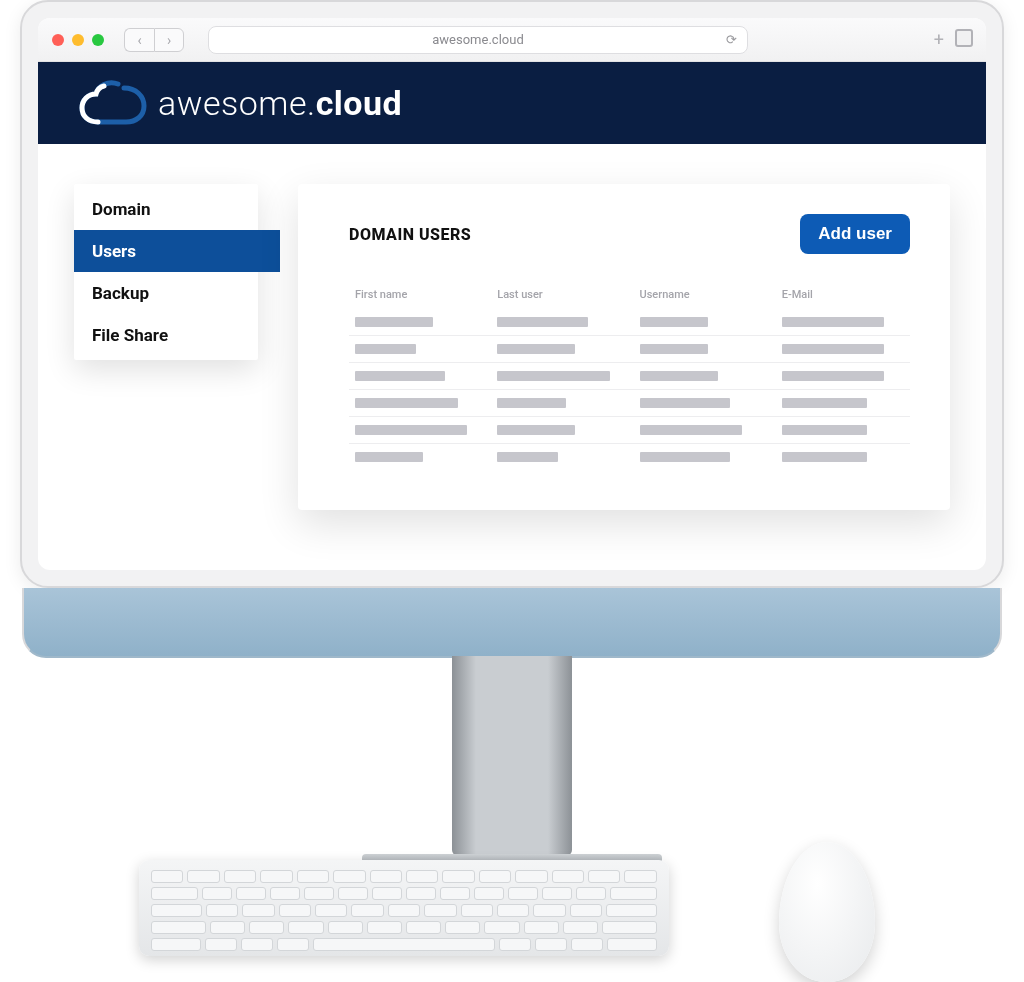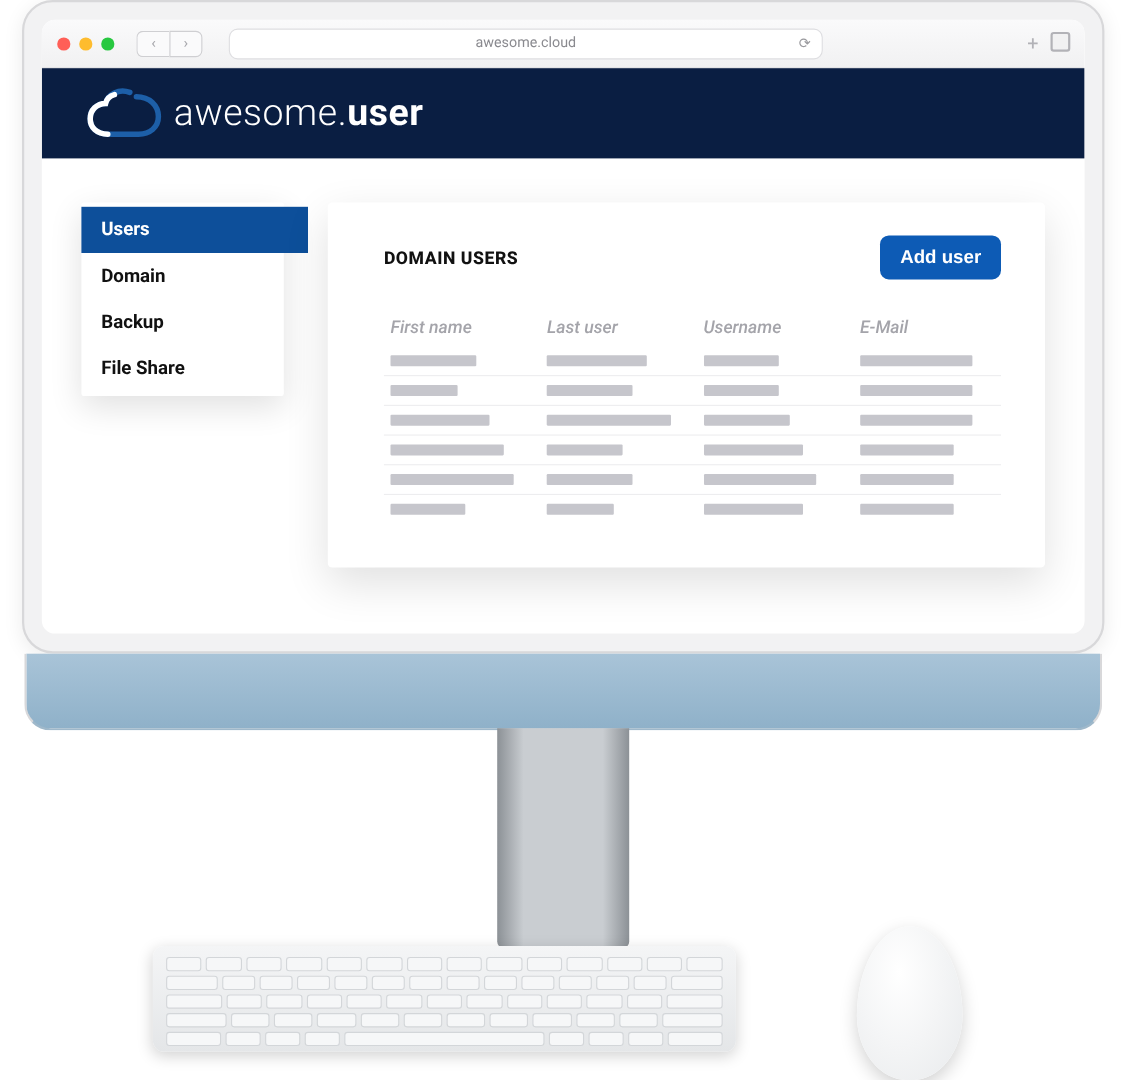--- a/index.html
+++ b/index.html
@@ -134,21 +134,21 @@
     cursor:pointer;
   }
 
   .table { width:100%; }
   .thead, .trow {
     display:grid;
     grid-template-columns: 1fr 1fr 1fr 1fr;
     gap: 20px;
     padding: 8px 6px;
   }
-  .thead .th { color:#a4a4aa; font-size:16px; font-weight:500;font-style:italic;}
+  .thead .th { color:#a4a4aa; font-size:11px; font-weight:500;}
   .trow { border-bottom:1px solid #ededef; }
   .trow:last-child { border-bottom:none; }
   .skel {
     height:10px;
     background:#c6c6cc;
     border-radius:1px;
   }
   .skel.w1{width:64%;} .skel.w2{width:74%;} .skel.w3{width:56%;} .skel.w4{width:84%;}
   .skel.w5{width:50%;} .skel.w6{width:92%;} .skel.w7{width:70%;}
 
@@ -239,30 +239,30 @@
         </div>
       </div>
 
       <div class="app-header">
         <div class="logo">
           <svg width="72" height="50" viewBox="0 0 72 50">
             <path d="M46 10 C58 10 66 18 66 28 C66 38 58 44 48 44 L20 44 C10 44 4 38 4 30 C4 22 10 16 18 16 C20 8 30 2 40 6" fill="none" stroke="#1d5fa8" stroke-width="5" stroke-linecap="round"></path>
             <path d="M20 44 C10 44 4 38 4 30 C4 22 10 16 18 16 C19 12 22 9 26 8" fill="none" stroke="#ffffff" stroke-width="5" stroke-linecap="round"></path>
           </svg>
           <span class="brand-text">
-            <span>awesome.</span><span class="bold">user</span>
+            <span>awesome.</span><span class="bold">cloud</span>
           </span>
         </div>
       </div>
 
       <div class="content">
 
         <div class="sidebar" id="sidebar">
+            <div class="sidebar-item">Domain</div>
             <div class="sidebar-item active">Users</div>
-            <div class="sidebar-item">Domain</div>
             <div class="sidebar-item">Backup</div>
             <div class="sidebar-item">File Share</div>
           </div>
 
         <div class="panel">
           <div class="panel-head">
             <div class="panel-title">DOMAIN USERS</div>
             <button class="add-btn">Add user</button>
           </div>
 

